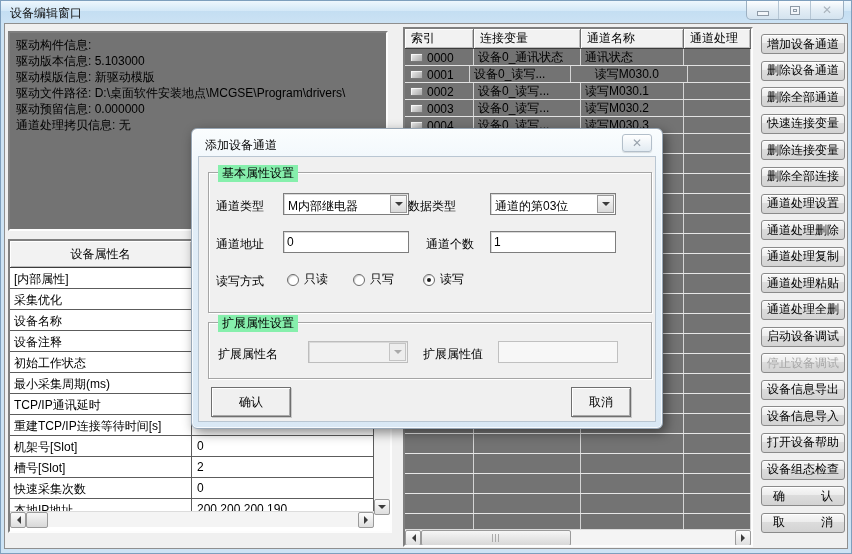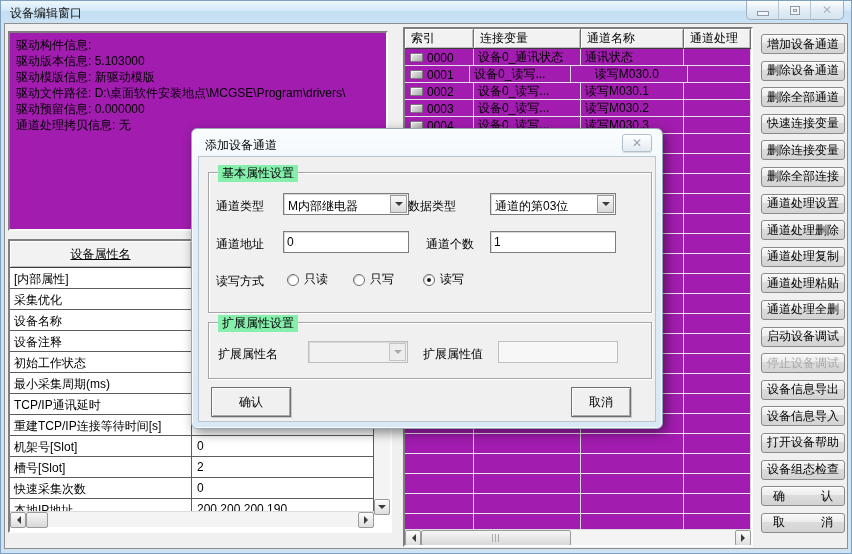--- a/index.html
+++ b/index.html
@@ -13,21 +13,21 @@
     border:1px solid #9cb0c2;border-top:none;border-radius:0 0 5px 5px;overflow:hidden;
     background:linear-gradient(#fdfeff,#e3edf5 50%,#d4e3ef);}
   .cap-btn{width:32px;height:100%;display:flex;align-items:center;justify-content:center;border-right:1px solid #b6c6d4;}
   .cap-btn:last-child{border-right:none;}
   .glyph-min{width:12px;height:5px;border:1px solid #8e9aa6;background:#f2f6fa;margin-top:6px;}
   .glyph-restore{width:10px;height:9px;border:1px solid #8e9aa6;background:#f2f6fa;display:flex;align-items:center;justify-content:center;}
   .glyph-restore span{width:4px;height:3px;border:1px solid #8e9aa6;display:block;}
   .glyph-close{color:#aab4bd;font-weight:bold;font-size:12px;line-height:1;}
   .client{position:absolute;left:3px;top:22px;right:3px;bottom:4px;background:#f0f0f0;border:1px solid #8f8f8f;}
   
-  .sunken{border:2px solid;border-color:#7f7f7f #fdfdfd #fdfdfd #7f7f7f;background:#a21caf;}
+  .sunken{border:2px solid;border-color:#7f7f7f #fdfdfd #fdfdfd #7f7f7f;background:#737373;}
   .info-panel{position:absolute;left:7px;top:30px;width:380px;height:200px;overflow:hidden;}
   .info-lines{padding:4px 6px;white-space:pre;line-height:16px;}
   
   .prop-panel{position:absolute;left:7px;top:238px;width:384px;height:294px;overflow:hidden;}
   .prop-head{position:absolute;left:0;top:0;height:27px;display:flex;}
   .hcell{background:#f2f2f2;border-right:1px solid #6f6f6f;border-bottom:1px solid #3c3c3c;
     box-shadow:inset 1px 1px 0 #fff,inset -1px -1px 0 #bdbdbd;
     display:flex;align-items:center;justify-content:center;}
   .prop-rows{position:absolute;left:0;top:27px;width:364px;height:247px;overflow:hidden;}
   .prow{display:flex;height:21px;border-bottom:1px solid #5c5c5c;}
@@ -117,21 +117,21 @@
   </div>
 
   <div class="client"></div>
 
   <div class="info-panel sunken">
     <div class="info-lines" id="driver-lines"><div>驱动构件信息:</div><div>驱动版本信息: 5.103000</div><div>驱动模版信息: 新驱动模版</div><div>驱动文件路径: D:\桌面软件安装地点\MCGSE\Program\drivers\</div><div>驱动预留信息: 0.000000</div><div>通道处理拷贝信息: 无</div></div>
   </div>
 
   <div class="prop-panel sunken" style="background:#fff;">
     <div class="prop-head">
-      <div class="hcell" style="width:182px;text-decoration:underline;">设备属性名</div>
+      <div class="hcell" style="width:182px;">设备属性名</div>
       <div class="hcell" style="width:182px;"></div>
     </div>
     <div class="prop-rows" id="prop-rows">
         <div class="prow">
           <div class="pname">[内部属性]</div>
           <div class="pvalue"></div>
         </div>
         <div class="prow">
           <div class="pname">采集优化</div>
           <div class="pvalue"></div>

